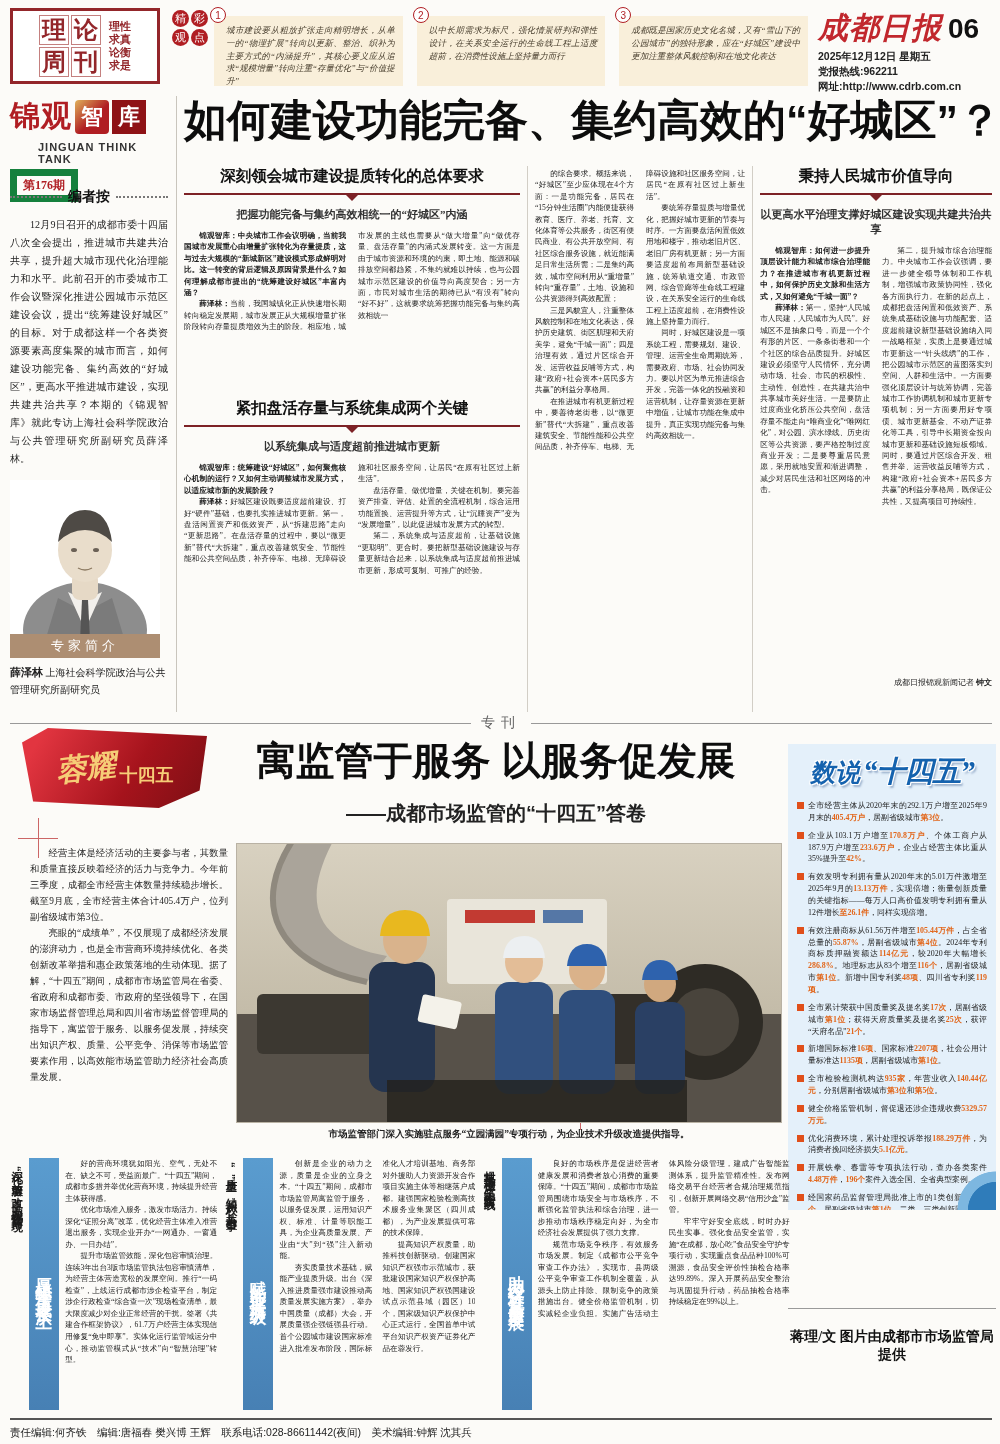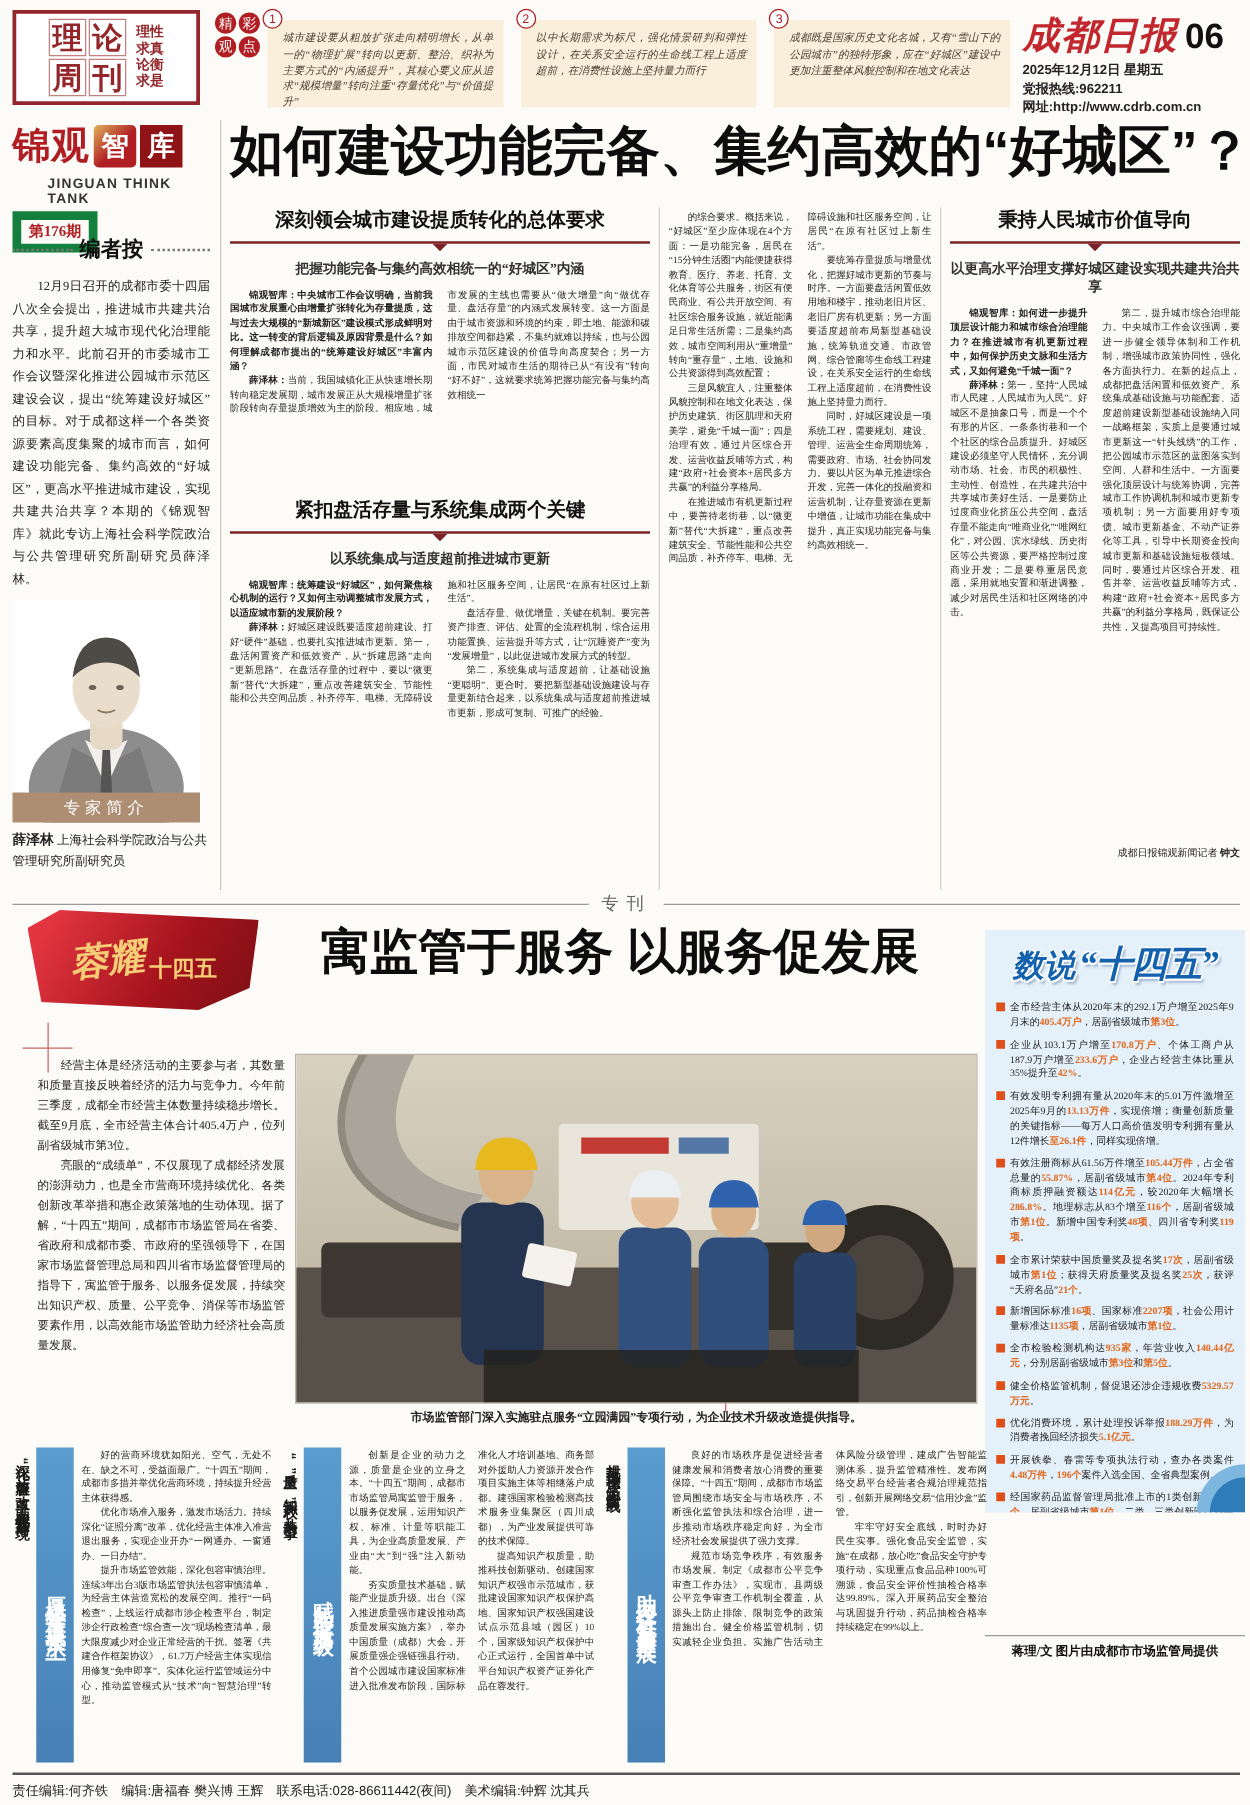--- a/index.html
+++ b/index.html
@@ -38,21 +38,21 @@
           font-size:22px;font-weight:bold;display:flex;align-items:center;justify-content:center;border-radius:4px;}
   .tt-ku{width:34px;height:34px;background:#8e1216;color:#fff;font-size:22px;font-weight:bold;
           display:flex;align-items:center;justify-content:center;}
   .tt-en{margin-top:4px;font-family:"Liberation Sans",sans-serif;font-size:11px;letter-spacing:1px;color:#333;font-weight:bold;margin-left:28px;}
   .tt-issue{margin-top:4px;color:#b01e23;font-weight:bold;font-size:12px;border:7px solid #15803d;
           display:inline-block;padding:1px 6px;}
   .vrule-main{position:absolute;left:176px;top:96px;height:616px;border-left:1px solid #c9c5bd;}
   .rail{position:absolute;left:10px;top:188px;width:158px;}
   .ed-head{display:flex;align-items:center;gap:6px;margin-bottom:10px;}
   .ed-head .dots{flex:1;border-top:2px dotted #777;}
-  .ed-title{font-size:17px;font-weight:bold;color:#111;text-align:center;}
+  .ed-title{font-size:14px;font-weight:bold;color:#111;text-align:center;}
   .ed-body{font-size:10px;line-height:1.8;text-align:justify;color:#222;}
   .ed-body p{margin:0;text-indent:2em;}
   .expert{position:absolute;left:10px;top:480px;width:158px;}
   .expert svg{display:block;}
   .exp-label{margin-top:-24px;position:relative;background:#ad8e72;color:#fff;text-align:center;
           font-size:13px;letter-spacing:4px;padding:3px 0;width:150px;}
   .exp-name{margin-top:6px;font-size:10px;line-height:1.6;color:#222;}
   .exp-name b{font-size:11px;}
 
   
@@ -106,21 +106,21 @@
          padding:6px 9px;overflow:hidden;}
   .stats-title{text-align:center;margin:2px 0 8px;color:#1462ae;
          text-shadow:-1px -1px 0 #fff,1px -1px 0 #fff,-1px 1px 0 #fff,1px 1px 0 #fff,2px 3px 2px rgba(20,60,120,.35);}
   .stats-title .scr{font-size:25px;font-weight:bold;font-style:italic;margin-right:3px;}
   .stats-title .big{font-size:29px;font-weight:bold;font-style:italic;letter-spacing:-1px;}
   .stat{display:flex;gap:4px;margin-bottom:6px;font-size:7.9px;line-height:1.5;text-align:justify;}
   .stat .sq{flex:none;width:7px;height:7px;background:#e04f1a;margin-top:2px;}
   .curl{position:absolute;right:0;bottom:0;width:52px;height:46px;
         background:radial-gradient(circle at 100% 100%, #2f7cba 0 40%, #7db7e0 41% 55%, transparent 56%);}
   .stats-credit{position:absolute;left:788px;top:1308px;width:208px;border-top:1px solid #9a9a9a;
-        padding-top:5px;text-align:center;font-size:10px;font-weight:bold;color:#111;}
+        padding-top:19px;text-align:center;font-size:14px;font-weight:bold;color:#111;}
 
   
   .barts{position:absolute;left:10px;top:1158px;width:772px;height:252px;display:flex;gap:7px;}
   .bart{display:flex;gap:6px;}
   .kicker{writing-mode:vertical-rl;font-size:11.5px;font-weight:bold;color:#1a1a1a;line-height:1.15;
         letter-spacing:2px;padding-top:4px;font-family:"Liberation Sans",sans-serif;}
   .vbar{width:30px;background:linear-gradient(180deg,#5a9ccf,#4780b4);color:#fff;writing-mode:vertical-rl;
         font-size:16.5px;font-weight:bold;letter-spacing:4px;display:flex;align-items:center;justify-content:center;
         font-family:"Liberation Sans",sans-serif;}
   .bbody{font-size:7.6px;line-height:1.52;text-align:justify;overflow:hidden;height:252px;}
@@ -283,20 +283,21 @@
       <span class="ln"></span>
   </div>
 
   <div class="flogo" data-interactable="false">
     <span class="rong" data-interactable="false">蓉耀</span>
     <span class="wu" data-interactable="false">十四五</span>
   </div>
 
   <div class="fhead" data-interactable="false">
     <div class="h1" data-interactable="false">寓监管于服务  以服务促发展</div>
+    <div class="h2" data-interactable="false">——成都市场监管的“十四五”答卷</div>
   </div>
 
   <div class="reg" style="left:18px;top:818px;" data-interactable="false"></div>
   <div class="reg" style="left:560px;top:1090px;" data-interactable="false"></div>
 
   <div class="intro" data-interactable="false">
       <p data-interactable="false">经营主体是经济活动的主要参与者，其数量和质量直接反映着经济的活力与竞争力。今年前三季度，成都全市经营主体数量持续稳步增长。截至9月底，全市经营主体合计405.4万户，位列副省级城市第3位。</p>
       <p data-interactable="false">亮眼的“成绩单”，不仅展现了成都经济发展的澎湃动力，也是全市营商环境持续优化、各类创新改革举措和惠企政策落地的生动体现。据了解，“十四五”期间，成都市市场监管局在省委、省政府和成都市委、市政府的坚强领导下，在国家市场监督管理总局和四川省市场监督管理局的指导下，寓监管于服务、以服务促发展，持续突出知识产权、质量、公平竞争、消保等市场监管要素作用，以高效能市场监管助力经济社会高质量发展。</p>
     </div>
 

